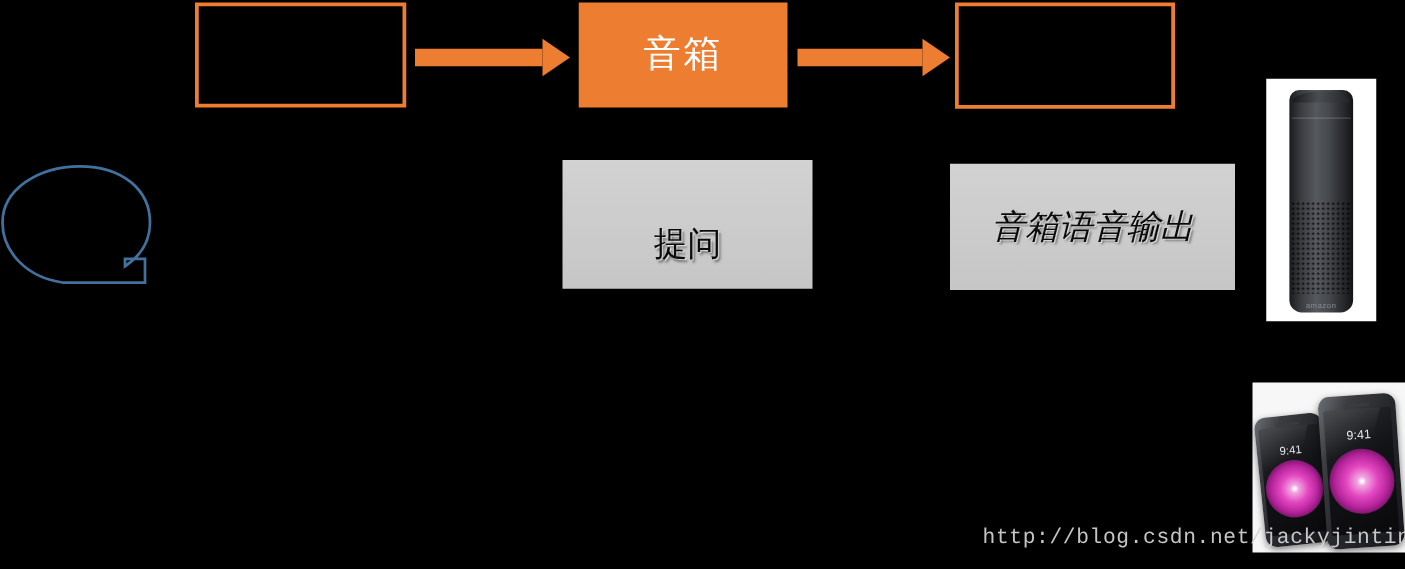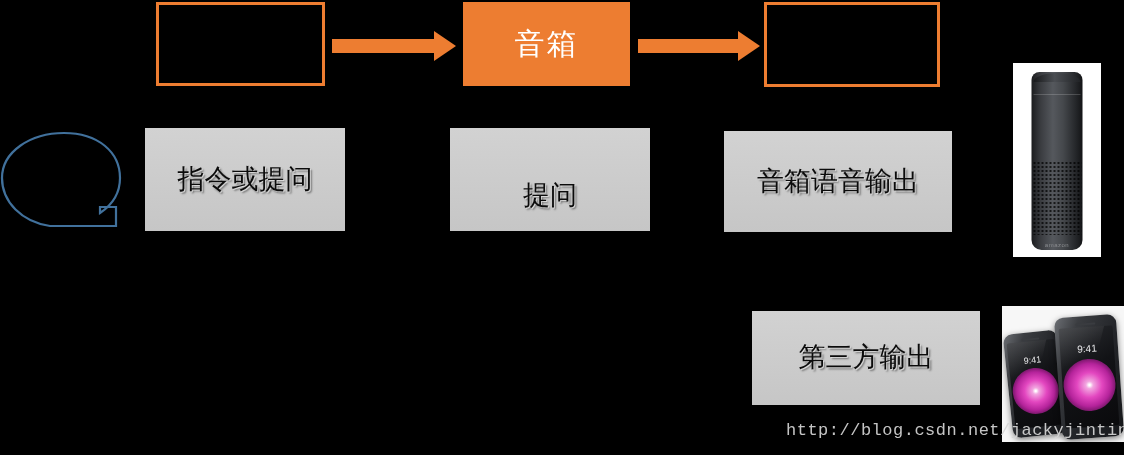--- a/index.html
+++ b/index.html
@@ -102,38 +102,32 @@
                C 98 3 120 22 120 48
                C 120 63 112 75 100 83
                L 100 77
                L 116 77
                L 116 96
                L 50 96
                C 22 92 2 72 2 48 Z" fill="none" stroke="#41719C" stroke-width="2.2" stroke-linejoin="miter"></path>
     </svg>
   </div>
 
-  <div class="gbox" id="process-command" style="left: 145px; top: 128px; width: 200px; height: 103px;">
-    <span class="glabel">指令或提问</span>
-  </div>
 
   <div class="gbox" id="process-analyze" style="left: 450px; top: 128px; width: 200px; height: 103px;">
     <span class="glabel">
       <br>
       <span>提问</span>
     </span>
   </div>
 
-  <div class="gbox" id="process-speaker-output" style="left: 724px; top: 131px; width: 228px; height: 101px;">
+  <div class="gbox" id="process-speaker-output" style="left: 760px; top: 131px; width: 228px; height: 101px; font-style: italic;">
     <span class="glabel">音箱语音输出</span>
   </div>
 
-  <div class="gbox" id="process-thirdparty-output" style="left: 752px; top: 311px; width: 228px; height: 94px;">
-    <span class="glabel">第三方输出</span>
-  </div>
 
   <div class="echo-card" id="echo-card" style="left: 1013px; top: 63px; width: 88px; height: 194px;">
     <div class="echo" id="echo-body" style="top: 9px; width: 51px; height: 178px;">
       <span class="cap"></span>
       <span class="capline" id="echo-capline" style="top: 22px;"></span>
       <span class="grille" id="echo-grille" style="top: 89px; height: 74px;"></span>
       <span class="amz" id="echo-amz" style="top: 170px;">amazon</span>
     </div>
   </div>
 

